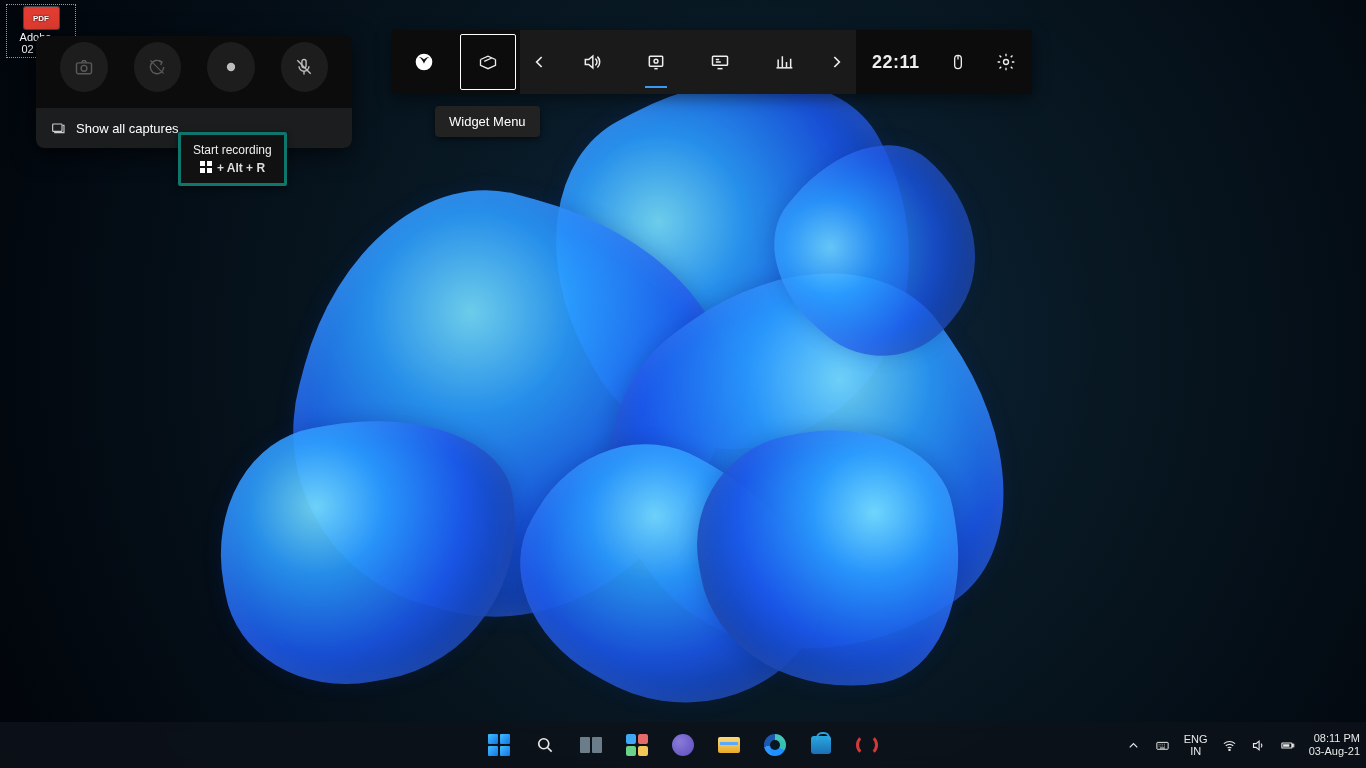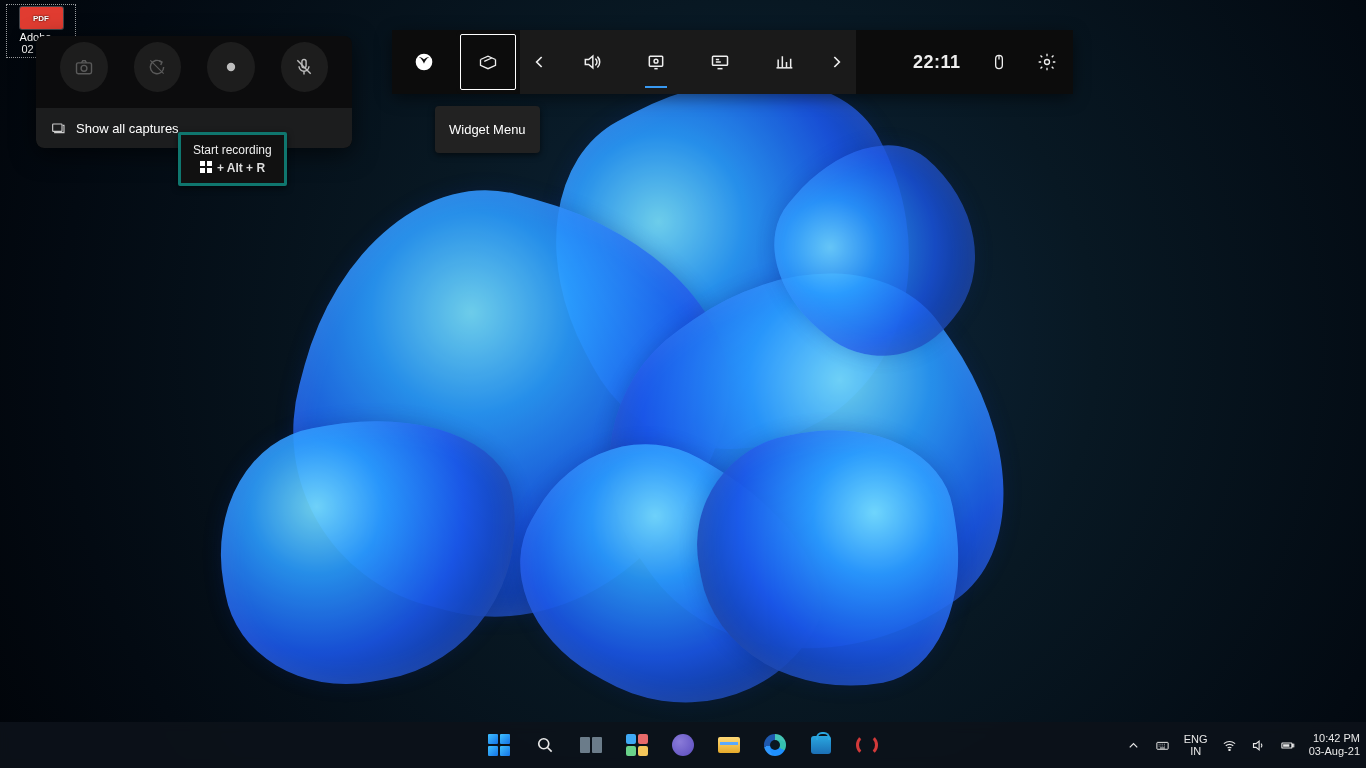--- a/index.html
+++ b/index.html
@@ -21,21 +21,21 @@
   }
 
   
   .desktop-icon {
     position: absolute; left: 6px; top: 4px; width: 70px; text-align: center;
     font-size: 11px; color: #fff; text-shadow: 0 0 2px #000;
     padding: 2px;
     border: 1px dotted rgba(255,255,255,0.6);
   }
   .desktop-icon .pdf {
-    width: 43px; height: 22px; margin: 0 auto 2px auto;
+    width: 35px; height: 22px; margin: 0 auto 2px auto;
     background: #e03c31; border-radius: 2px;
     display: flex; align-items: center; justify-content: center;
     color: #fff; font-size: 8px; font-weight: bold;
     box-shadow: 0 0 0 1px rgba(255,255,255,0.25);
   }
 
   
   .capture-panel {
     position: absolute; left: 36px; top: 36px; width: 316px;
     background: #0c0c0d; color: #fff; border-radius: 8px;
@@ -101,25 +101,25 @@
     color: #eee; position: relative;
   }
   .gb-item.narrow { width: 40px; }
   .gb-item.active {
     outline: 1.5px solid #fff; outline-offset: -5px; border-radius: 6px;
   }
   .gb-item.selected::after {
     content: ""; position: absolute; bottom: 6px; width: 22px; height: 2px; background: #3899f2;
   }
   .gb-item svg { width: 20px; height: 20px; }
-  .gb-time { padding: 0 16px; font-size: 18px; font-weight: 600; letter-spacing: 0.5px; margin-left: 41px; }
+  .gb-time { padding: 0 16px; font-size: 18px; font-weight: 600; letter-spacing: 0.5px; }
 
   .gb-tooltip {
     position: absolute; left: 435px; top: 106px;
-    background: #222; color: #fff; padding: 16px 14px; border-radius: 4px;
+    background: #222; color: #fff; padding: 8px 14px; border-radius: 4px;
     font-size: 13px; box-shadow: 0 2px 6px rgba(0,0,0,0.6);
   }
 
   
   .taskbar {
     position: absolute; left: 0; right: 0; bottom: 0; height: 46px;
     background: rgba(12,18,26,0.9); backdrop-filter: blur(6px);
     display: flex; align-items: center;
   }
   .task-center { position: absolute; left: 50%; transform: translateX(-50%); display: flex; gap: 6px; }
@@ -377,17 +377,17 @@
         </svg>
     </div>
     <div class="iconcell">
       <svg viewBox="0 0 24 24" fill="none" stroke="currentColor" stroke-width="1.8">
           <rect x="3" y="8" width="16" height="8" rx="1"></rect>
           <rect x="20" y="10" width="2" height="4"></rect>
           <rect x="5" y="10" width="10" height="4" fill="currentColor" stroke="none"></rect>
         </svg>
     </div>
     <div class="clock">
-      <div>10:42 PM</div>
+      <div>08:11 PM</div>
       <div>03-Aug-21</div>
     </div>
   </div>
 </div>
 
 </body></html>

